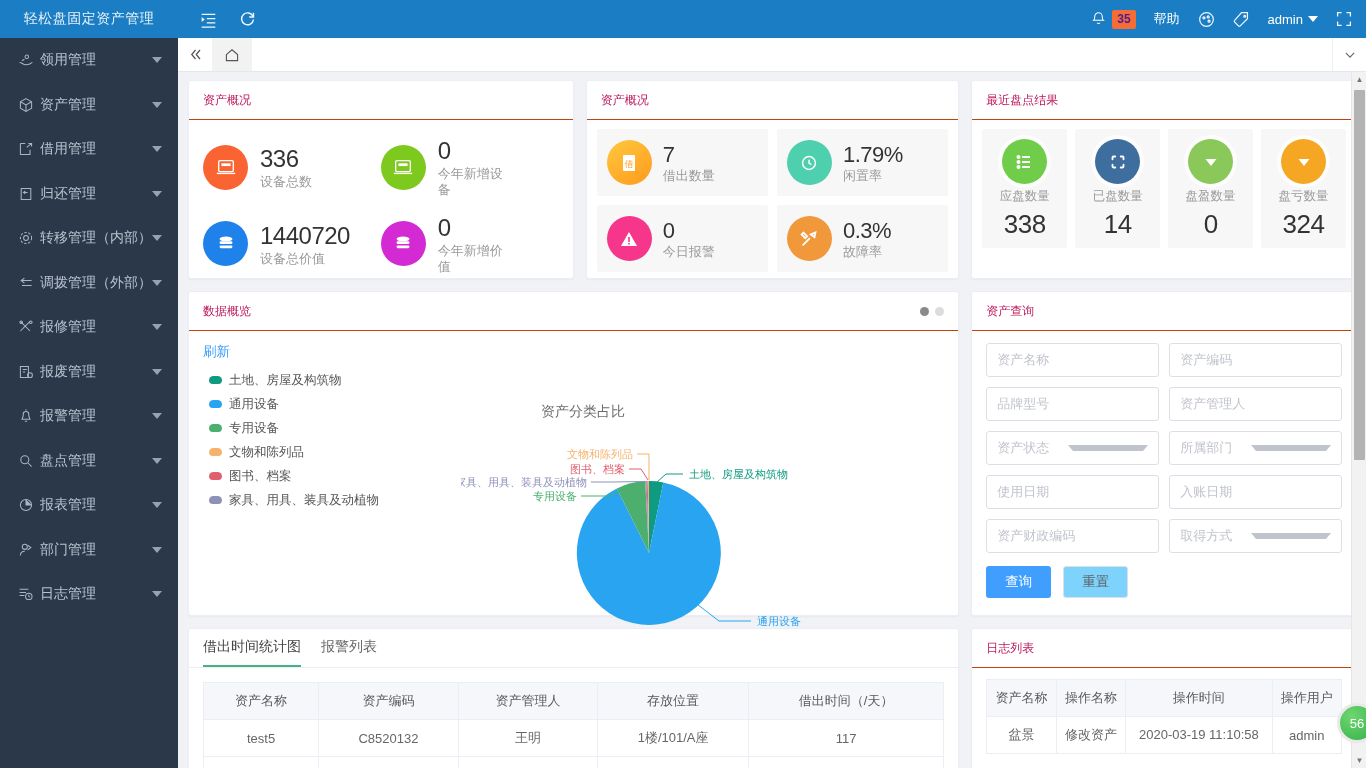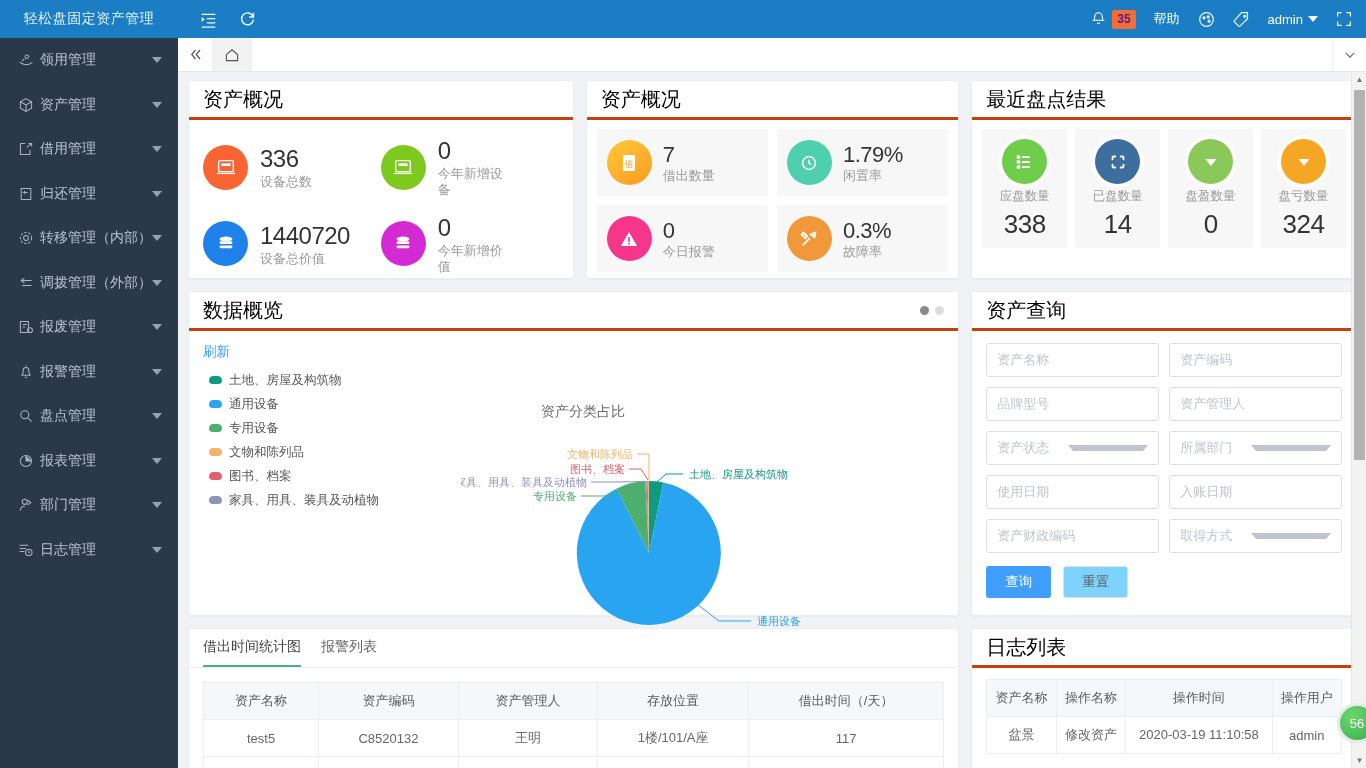--- a/index.html
+++ b/index.html
@@ -84,22 +84,22 @@
     position: absolute; top: 72px; left: 178px; width: 1188px; height: 696px;
     background: #f0f2f5; padding: 8px 9px 0 10px; overflow: hidden;
   }
   .row { display: flex; gap: 12px; }
   .card {
     background: #fff; border: 1px solid #ebeef5; border-radius: 3px;
     box-shadow: 0 1px 2px rgba(0,0,0,.04);
   }
   .card-head {
     height: 39px; display: flex; align-items: center; justify-content: space-between;
-    padding: 0 14px; border-bottom: 3px solid #c2410c;
-    font-size: 20px; color: #000000;
+    padding: 0 14px; border-bottom: 1px solid #c2410c;
+    font-size: 12px; color: #be185d;
   }
   .card-body { padding: 12px 14px; }
 
   
   .stat-grid { display: grid; grid-template-columns: 1fr 1fr; row-gap: 14px; }
   .stat { display: flex; align-items: center; gap: 12px; }
   .circ {
     width: 45px; height: 45px; border-radius: 50%; flex: 0 0 45px;
     display: flex; align-items: center; justify-content: center; color: #fff;
   }
@@ -315,20 +315,31 @@
       <span class="menu-arrow"></span>
     </div>
     <div class="menu-item">
       <span class="menu-ico">
           <svg width="16" height="16" viewBox="0 0 20 20" fill="none" stroke="currentColor" stroke-width="1.3">
             <path d="M17 7H5M17 13H5"></path>
             <path d="M8 4L4 7l4 3"></path>
           </svg>
         </span>
       <span class="menu-label">调拨管理（外部）</span>
+      <span class="menu-arrow"></span>
+    </div>
+    <div class="menu-item">
+      <span class="menu-ico">
+          <svg width="16" height="16" viewBox="0 0 20 20" fill="none" stroke="currentColor" stroke-width="1.3">
+            <path d="M3 3l12 12M15 3L3 15"></path>
+            <circle cx="4" cy="4" r="1.6"></circle>
+            <circle cx="16" cy="4" r="1.6"></circle>
+          </svg>
+        </span>
+      <span class="menu-label">报修管理</span>
       <span class="menu-arrow"></span>
     </div>
     <div class="menu-item">
       <span class="menu-ico">
           <svg width="16" height="16" viewBox="0 0 20 20" fill="none" stroke="currentColor" stroke-width="1.3">
             <path d="M3 3h10v14H3z"></path>
             <path d="M6 7h5M6 10h3"></path>
             <circle cx="15" cy="14" r="3"></circle>
           </svg>
         </span>

